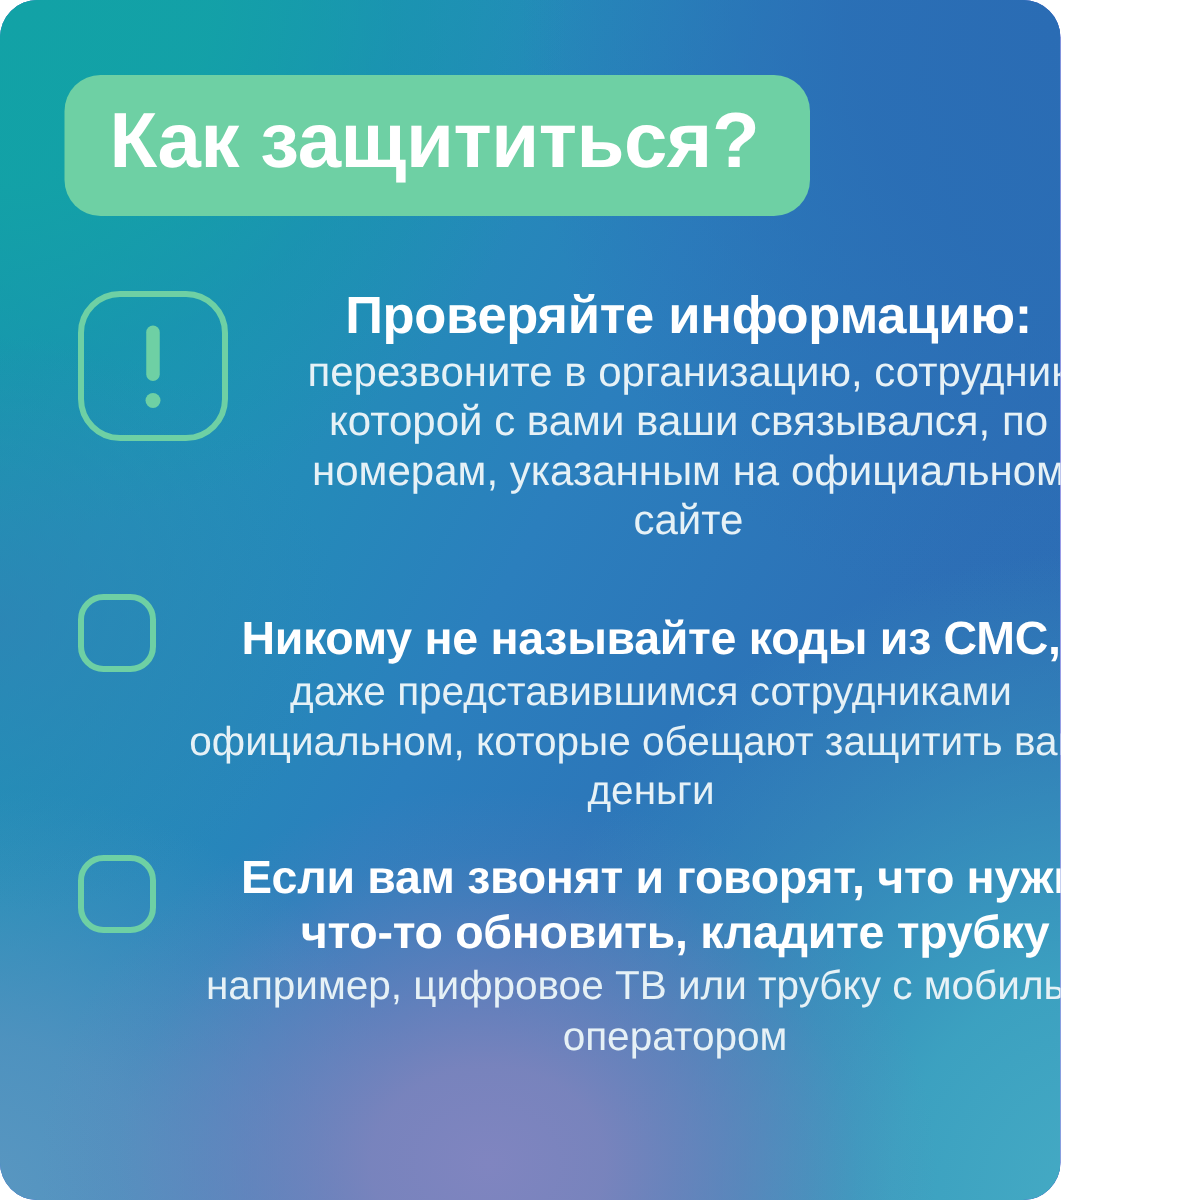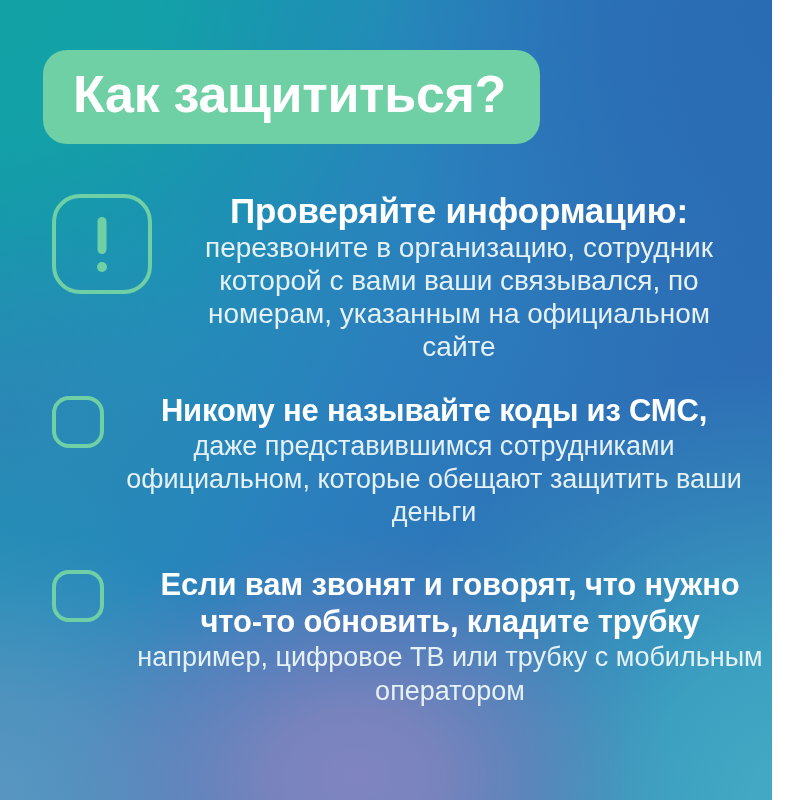--- a/index.html
+++ b/index.html
@@ -11,25 +11,26 @@
     width: 800px;
     height: 800px;
     overflow: hidden;
     font-family: "Liberation Sans", "DejaVu Sans", sans-serif;
     -webkit-font-smoothing: antialiased;
   }
 
   
   .poster {
     position: relative;
-    width: 772px;
+    width: 707px;
     height: 800px;
     overflow: hidden;
     background: #8b5cf6;
     isolation: isolate;
+    border-radius: 25px;
   }
   .bg-layer {
     position: absolute;
     inset: 0;
     pointer-events: none;
   }
   .bg-base {
     background:
       linear-gradient(118deg,
         #14a0a8 0%,
@@ -148,21 +149,21 @@
     border-radius: 50%;
     background: #6ed0a4;
   }
 
   
   .block-text {
     position: relative;
     text-align: center;
   }
   .block-1 .block-text { margin-left: 124px; width: 566px; }
-  .block-2 .block-text { margin-left: 64px;  width: 636px; }
+  .block-2 .block-text { margin-left: 64px;  width: 636px; margin-top: 15px; }
   .block-3 .block-text { margin-left: 80px;  width: 636px; }
 
   .headline {
     margin: 0;
     font-weight: bold;
     color: #ffffff;
     letter-spacing: -0.2px;
   }
   .block-1 .headline { font-size: 35px; line-height: 41px; }
   .block-2 .headline { font-size: 31px; line-height: 38px; }

